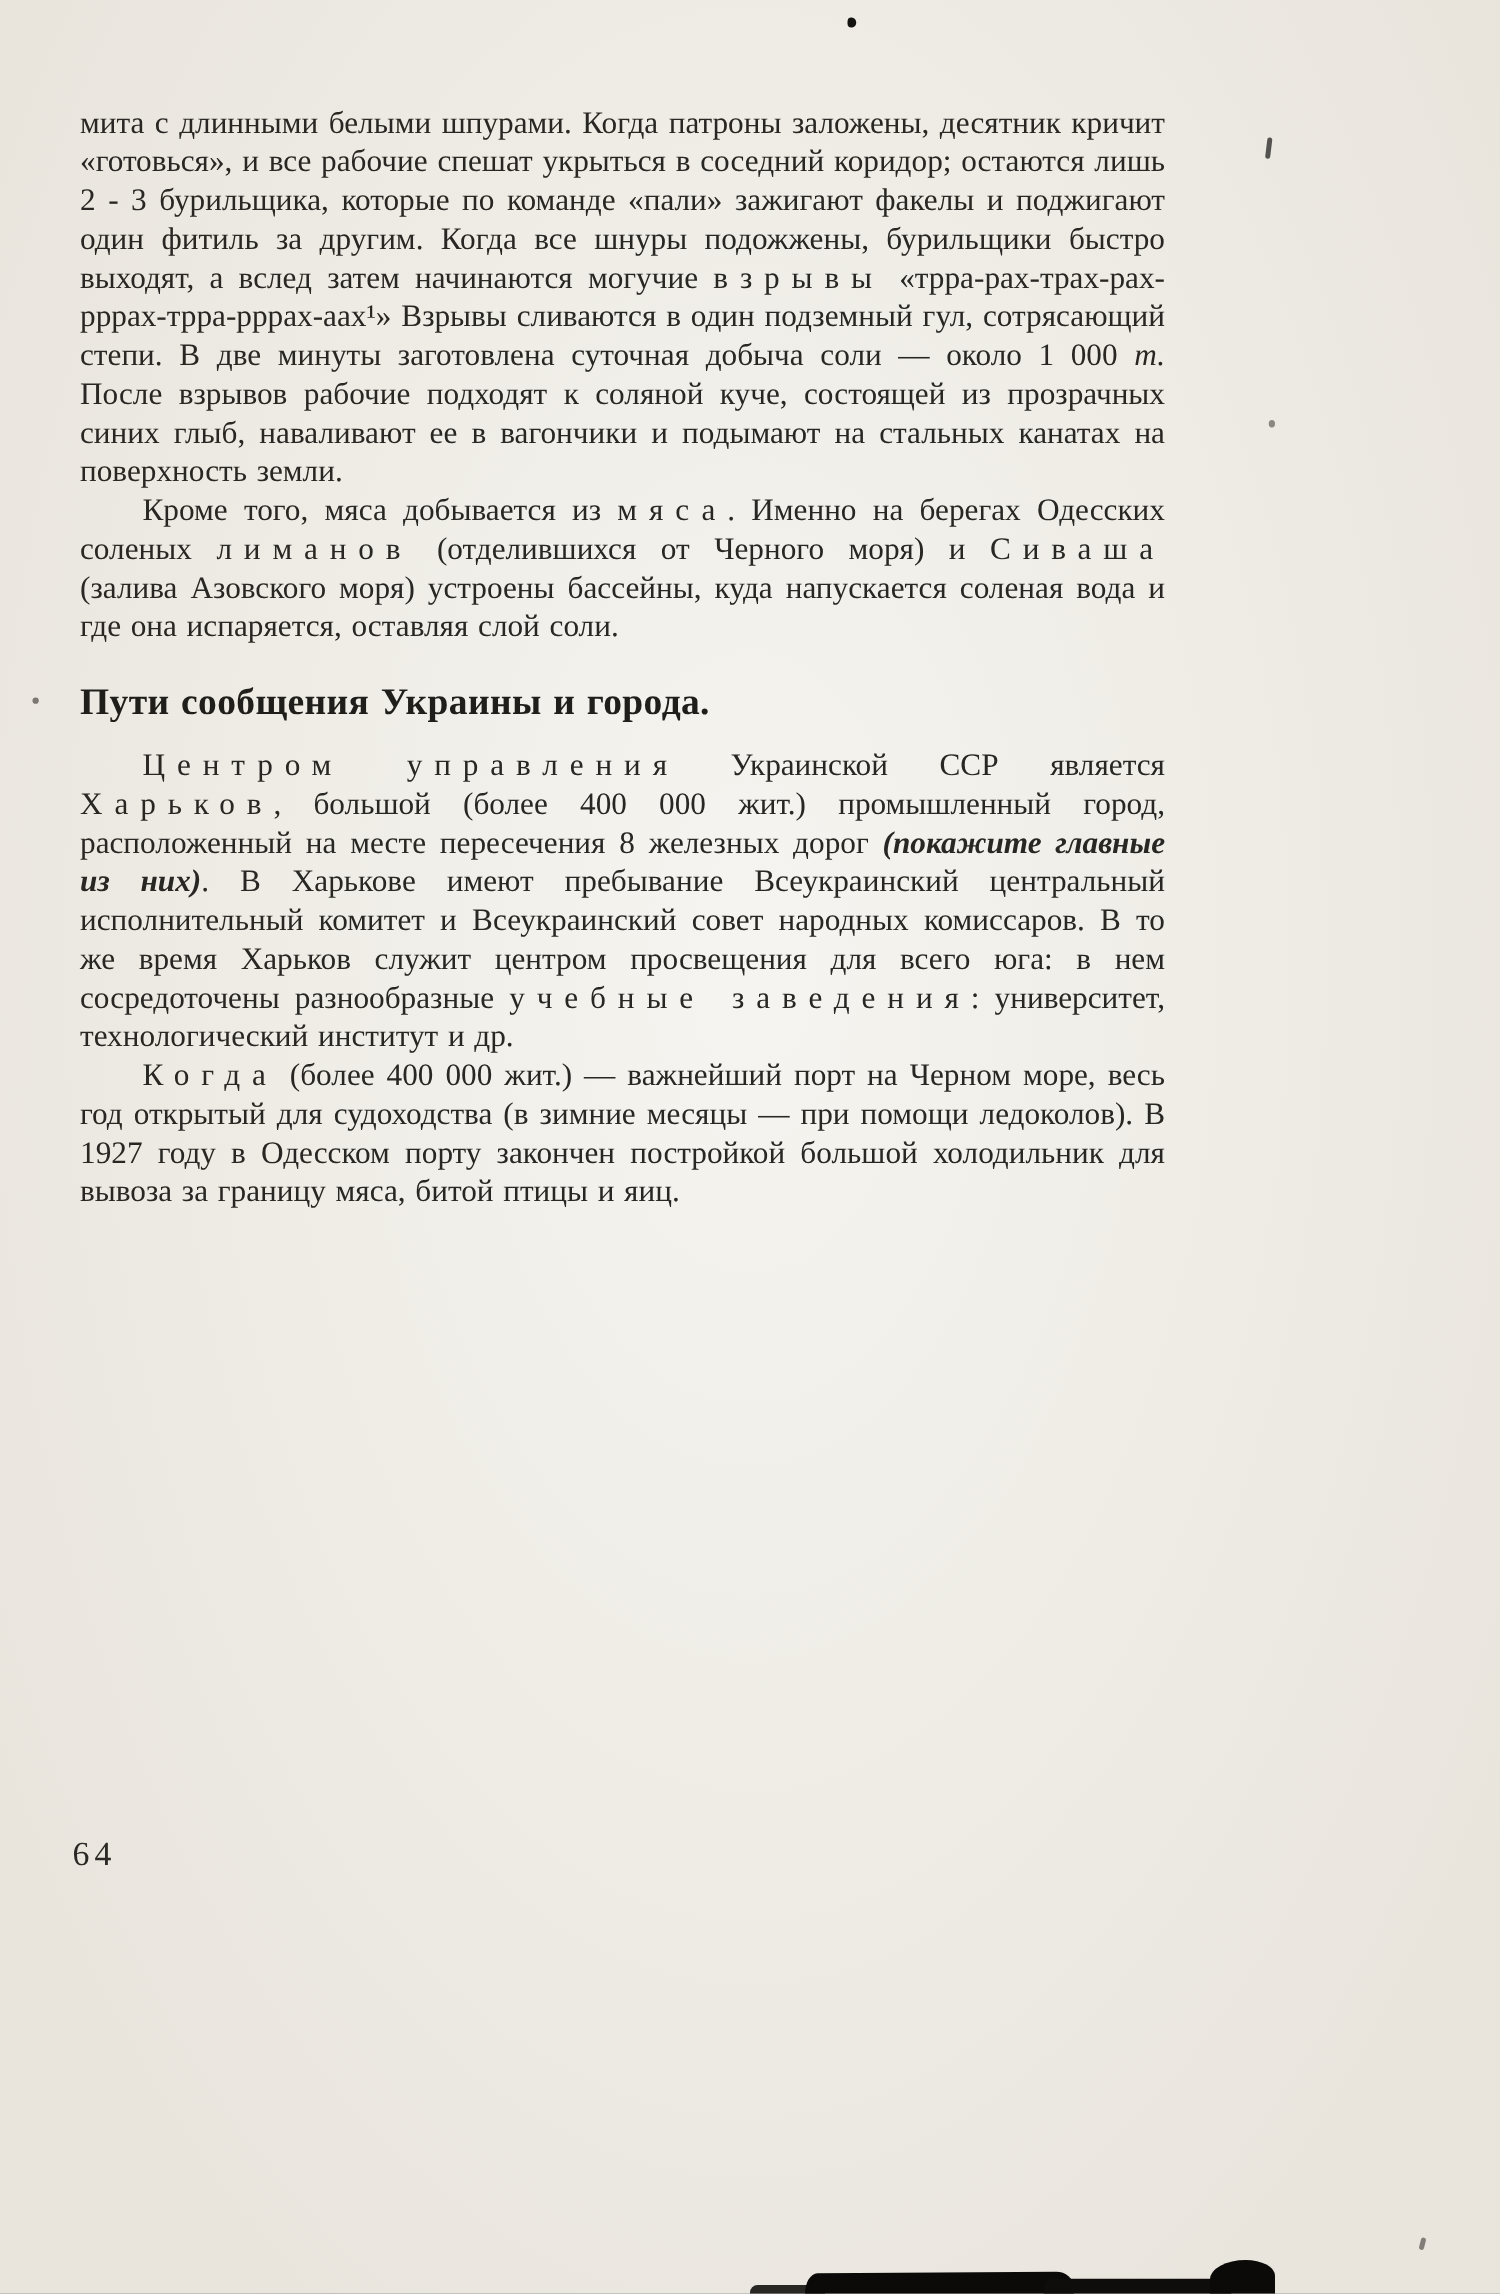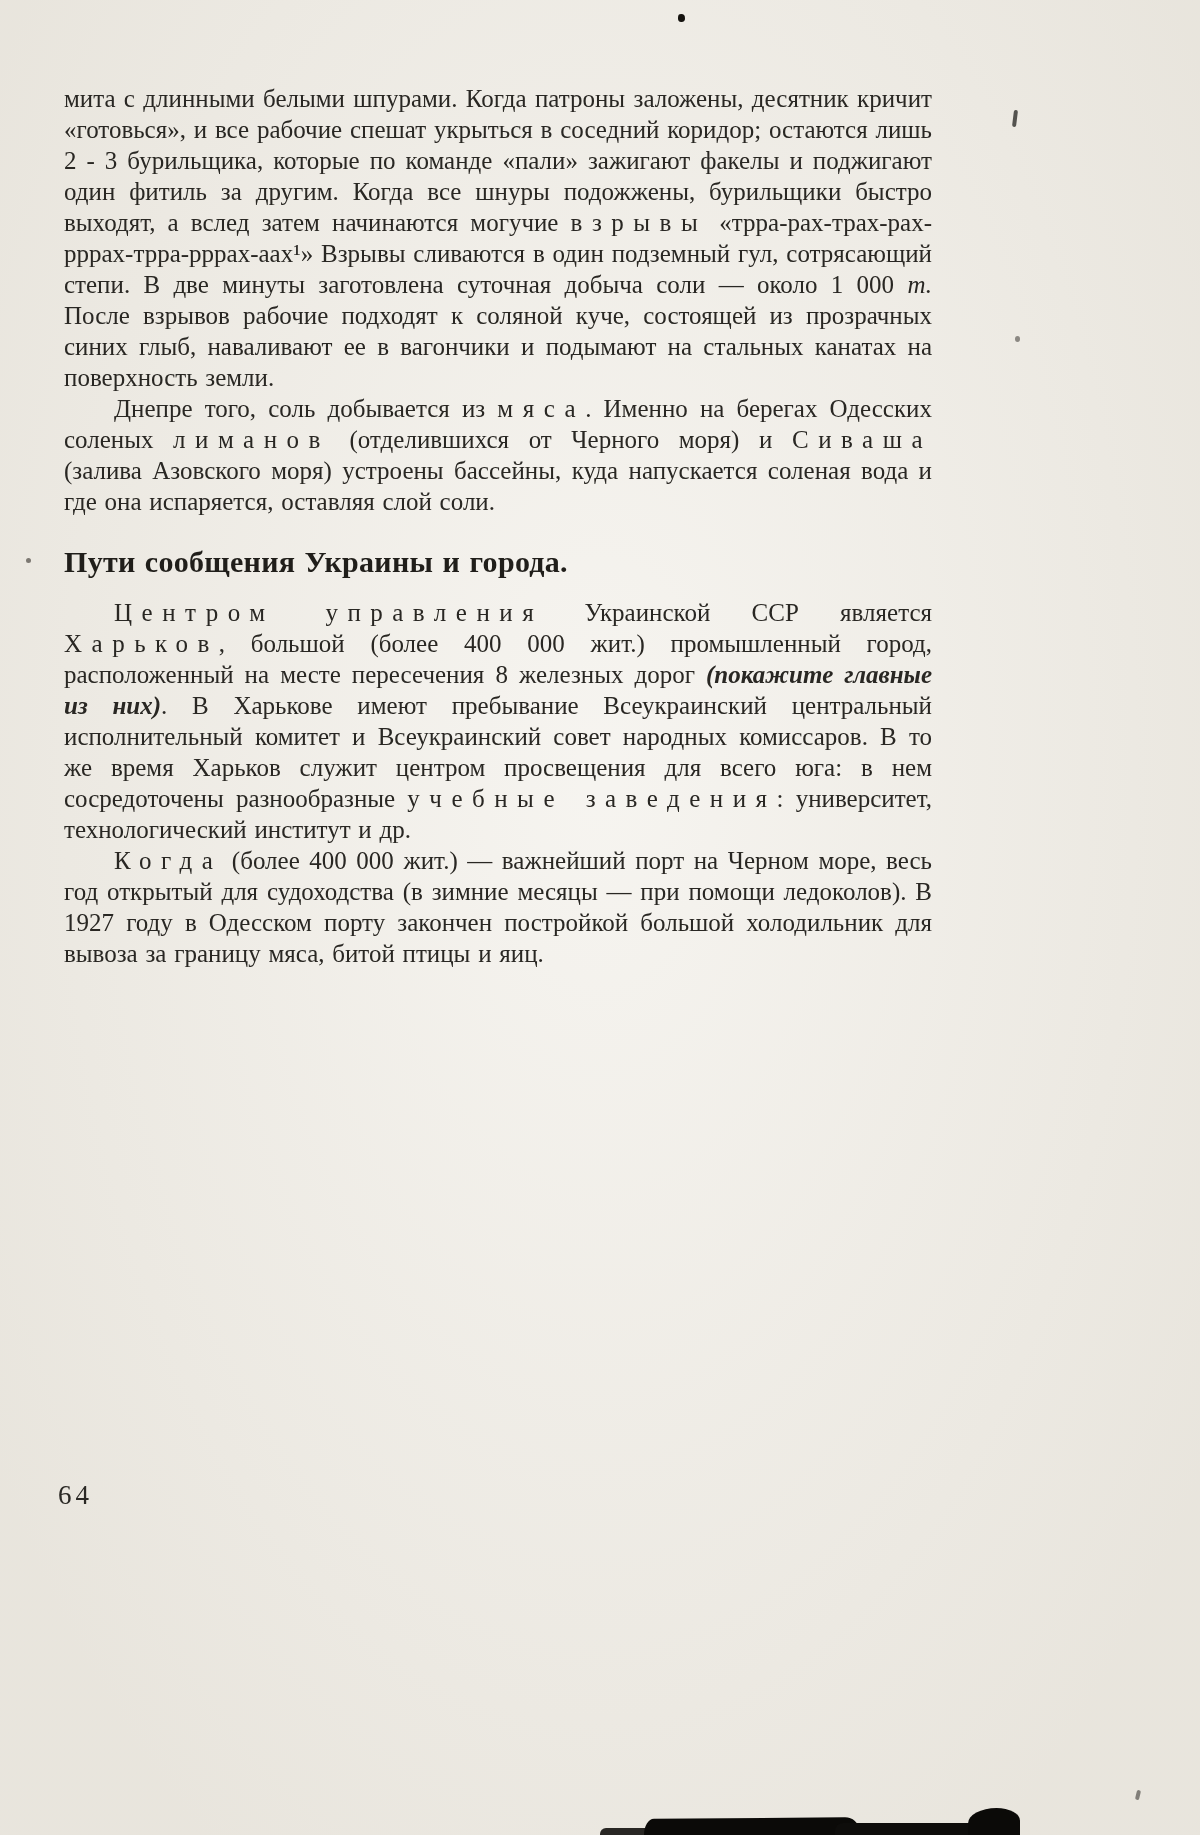--- a/index.html
+++ b/index.html
@@ -57,21 +57,20 @@
     letter-spacing: 0.01em;
     color: #201e1a;
   }
   .page-number {
     position: absolute;
     left: 58px;
     top: 1468px;
     font-size: 27px;
     letter-spacing: 4px;
     color: #2b2925;
-    margin-top: 12px;
   }
   
   .artifact { position: absolute; pointer-events: none; }
   .dot-top       { left: 678px;  top: 14px;   width: 7px;   height: 8px;  background: #15130f; border-radius: 50% 60% 55% 50%; }
   .tick-right-1  { left: 1013px; top: 110px;  width: 4px;   height: 17px; background: #3a3835; border-radius: 2px; transform: rotate(7deg); opacity: .85; }
   .tick-right-2  { left: 1015px; top: 336px;  width: 5px;   height: 6px;  background: #4a4641; border-radius: 50%; opacity: .6; }
   .dot-left      { left: 26px;   top: 558px;  width: 5px;   height: 5px;  background: #57534c; border-radius: 50%; opacity: .75; }
   .tick-right-3  { left: 1136px; top: 1790px; width: 4px;   height: 10px; background: #2c2a26; border-radius: 2px; transform: rotate(14deg); opacity: .55; }
   .blob-1        { left: 644px;  top: 1818px; width: 215px; height: 18px; background: #0b0a08; border-radius: 10px 14px 2px 2px / 90% 70% 0 0; transform: rotate(-0.4deg); }
   .blob-2        { left: 835px;  top: 1823px; width: 150px; height: 13px; background: #0e0d0b; border-radius: 8px 10px 0 0; }
@@ -81,21 +80,21 @@
 </head>
 <body>
 
 <div class="page">
 
   <div class="text-block">
 
     <p class="para no-indent"><span>мита с длинными белыми шпурами. Когда патроны заложены, десятник кричит «готовься», и все рабочие спешат укрыться в соседний коридор; остаются лишь 2 - 3 бурильщика, которые по команде «пали» зажигают факелы и поджигают один фитиль за другим. Когда все шнуры подожжены, бурильщики быстро выходят, а вслед затем начинаются могучие </span><span class="sp">взрывы</span><span> «трра-рах-трах-рах-рррах-трра-рррах-аах¹» Взрывы сливаются в один подземный гул, сотрясающий степи. В две минуты заготовлена суточная добыча соли — около 1&nbsp;000 </span><span class="it">т.</span><span> После взрывов рабочие подходят к соляной куче, состоящей из прозрачных синих глыб, наваливают ее в вагончики и подымают на стальных канатах на поверхность земли.</span></p>
 
 
-    <p class="para"><span>Днепре того, соль добывается из </span><span class="sp">мяса</span><span>. Именно на берегах Одесских соленых </span><span class="sp">лиманов</span><span> (отделившихся от Черного моря) и </span><span class="sp">Сиваша</span><span> (залива Азовского моря) устроены бассейны, куда напускается соленая вода и где она испаряется, оставляя слой соли.</span></p>
+    <p class="para"><span>Кроме того, мяса добывается из </span><span class="sp">мяса</span><span>. Именно на берегах Одесских соленых </span><span class="sp">лиманов</span><span> (отделившихся от Черного моря) и </span><span class="sp">Сиваша</span><span> (залива Азовского моря) устроены бассейны, куда напускается соленая вода и где она испаряется, оставляя слой соли.</span></p>
 
     <h2 class="section-heading">Пути сообщения Украины и города.</h2>
 
 
 
     <p class="para"><span class="sp">Центром управления</span><span> Украинской ССР является </span><span class="sp">Харьков</span><span>, большой (более 400&nbsp;000 жит.) промышленный город, расположенный на месте пересечения 8 железных дорог </span><span class="bold-it">(покажите главные из них)</span><span>. В Харькове имеют пребывание Всеукраинский центральный исполнительный комитет и Всеукраинский совет народных комиссаров. В то же время Харьков служит центром просвещения для всего юга: в нем сосредоточены разнообразные </span><span class="sp">учебные заведения</span><span>: университет, технологический институт и др.</span></p>
 
 
     <p class="para"><span class="sp">Когда</span><span> (более 400&nbsp;000 жит.) — важнейший порт на Черном море, весь год открытый для судоходства (в зимние месяцы — при помощи ледоколов). В 1927 году в Одесском порту закончен постройкой большой холодильник для вывоза за границу мяса, битой птицы и яиц.</span></p>
 

